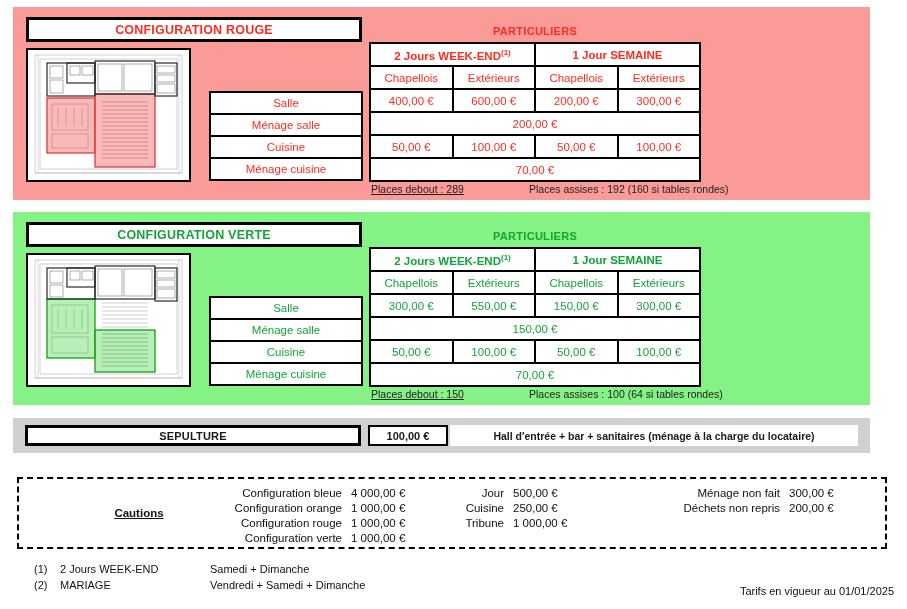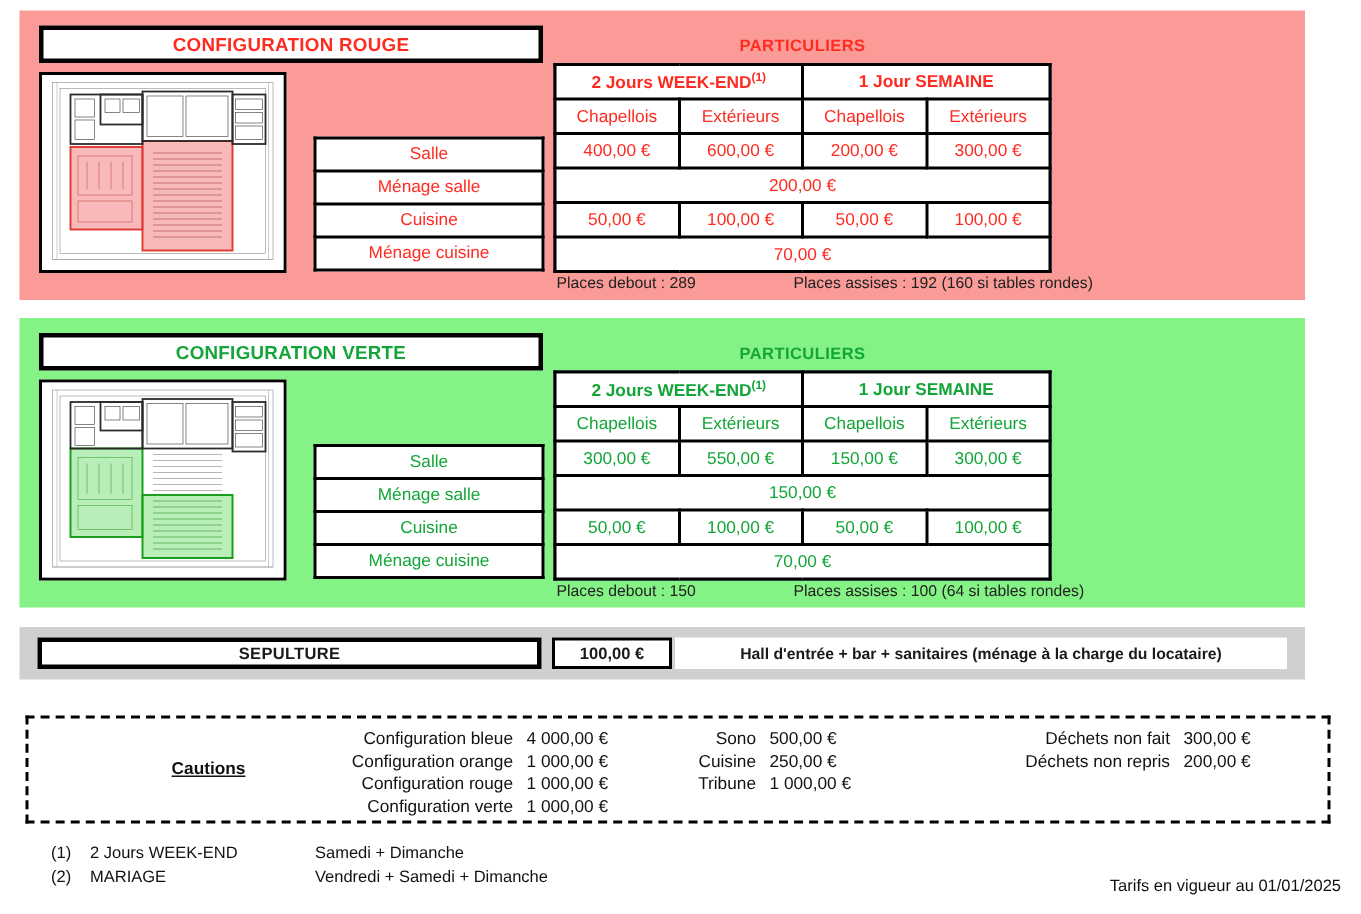--- a/index.html
+++ b/index.html
@@ -113,21 +113,21 @@
   .sup { font-size: 8px; vertical-align: super; }
 
   
   .places-line {
     position: absolute;
     left: 358px;
     width: 500px;
     font-size: 10.5px;
     color: #222;
   }
-  .places-line .debout  { position: absolute; left: 0;     white-space: nowrap; }
+  .places-line .debout  { position: absolute; left: 0;     white-space: nowrap; text-decoration: underline; }
   .places-line .assises { position: absolute; left: 158px; white-space: nowrap; }
 
   
   #band-sepulture {
     position: absolute;
     left: 13px;
     top: 418px;
     width: 857px;
     height: 35px;
     background: #d0d0d0;
@@ -469,36 +469,36 @@
         <span class="cval">1 000,00 €</span>
       </div>
       <div class="crow">
         <span class="cname">Configuration verte</span>
         <span class="cval">1 000,00 €</span>
       </div>
     </div>
 
     <div class="caution-group" id="cg-extra">
       <div class="crow">
-        <span class="cname">Sono</span>
+        <span class="cname">Jour</span>
         <span class="cval">500,00 €</span>
       </div>
       <div class="crow">
         <span class="cname">Cuisine</span>
         <span class="cval">250,00 €</span>
       </div>
       <div class="crow">
         <span class="cname">Tribune</span>
         <span class="cval">1 000,00 €</span>
       </div>
     </div>
 
     <div class="caution-group" id="cg-penal">
       <div class="crow">
-        <span class="cname">Déchets non fait</span>
+        <span class="cname">Ménage non fait</span>
         <span class="cval">300,00 €</span>
       </div>
       <div class="crow">
         <span class="cname">Déchets non repris</span>
         <span class="cval">200,00 €</span>
       </div>
     </div>
   </div>
 
   <div id="footnotes">

